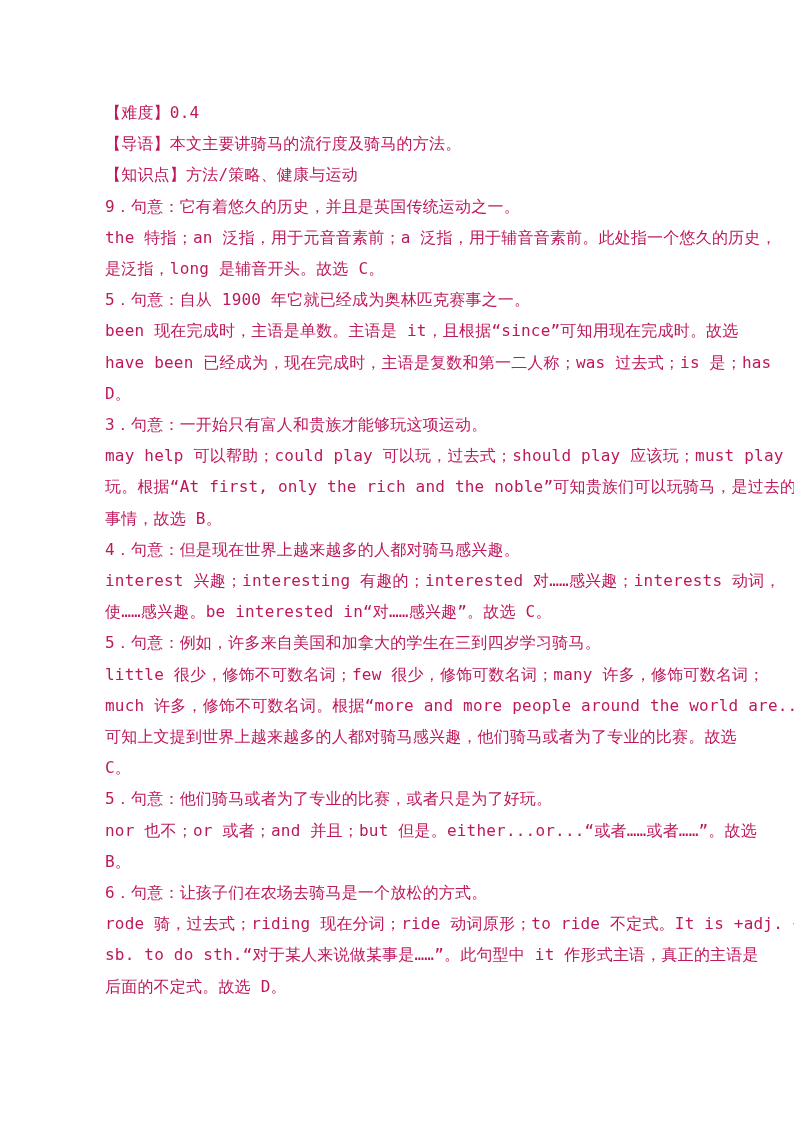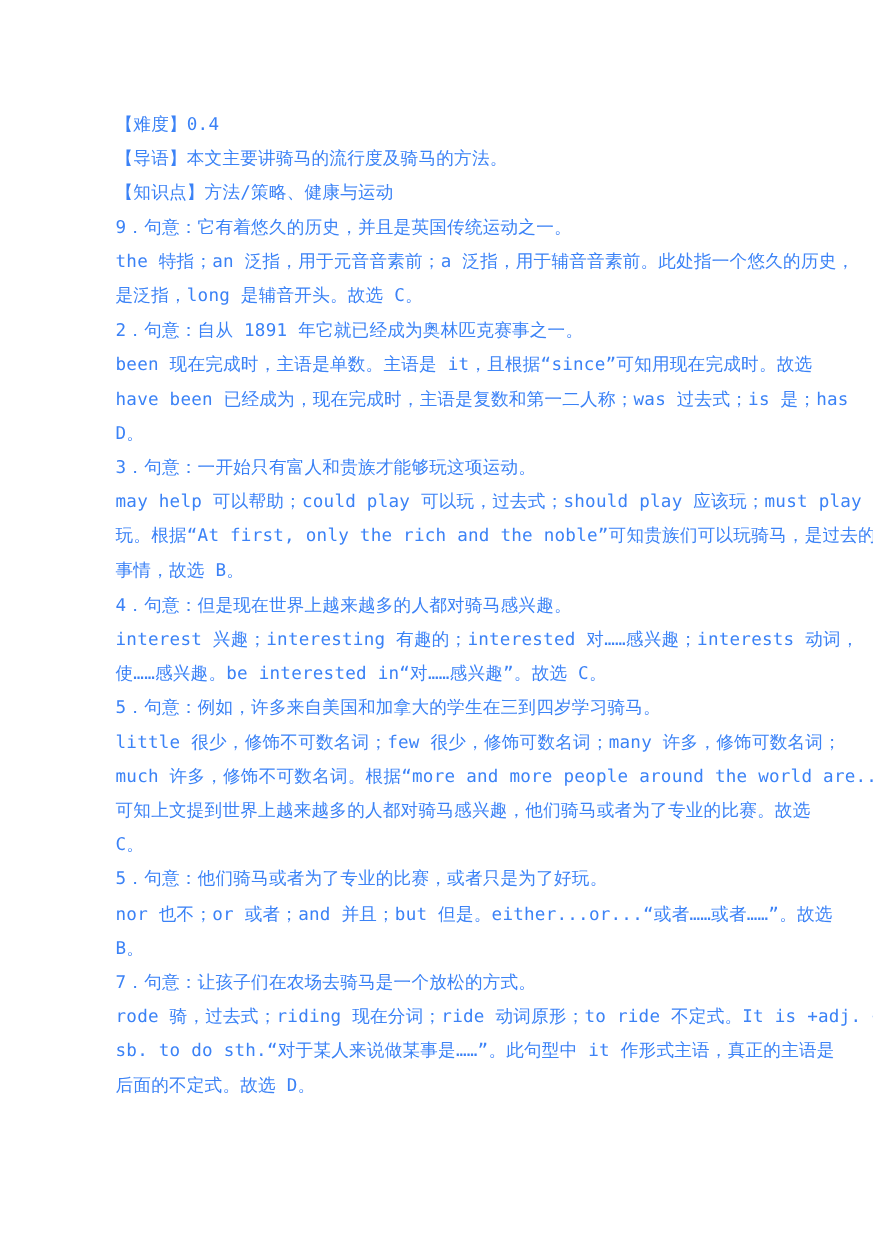--- a/index.html
+++ b/index.html
@@ -17,53 +17,53 @@
   }
   .content {
     position: absolute;
     left: 105px;
     top: 97px;
     width: 575px;
   }
   .line {
     font-size: 16px;
     line-height: 31.2px;
-    color: #3b82f6;
+    color: #be185d;
     white-space: nowrap;
     letter-spacing: 0.2px;
   }
 </style>
 </head>
 <body>
 
 <div class="page">
   <div class="content">
     <div class="line">【难度】0.4</div>
     <div class="line">【导语】本文主要讲骑马的流行度及骑马的方法。</div>
     <div class="line">【知识点】方法/策略、健康与运动</div>
     <div class="line">9．句意：它有着悠久的历史，并且是英国传统运动之一。</div>
     <div class="line">the 特指；an 泛指，用于元音音素前；a 泛指，用于辅音音素前。此处指一个悠久的历史，</div>
     <div class="line">是泛指，long 是辅音开头。故选 C。</div>
-    <div class="line">2．句意：自从 1891 年它就已经成为奥林匹克赛事之一。</div>
+    <div class="line">5．句意：自从 1900 年它就已经成为奥林匹克赛事之一。</div>
     <div class="line">been 现在完成时，主语是单数。主语是 it，且根据“since”可知用现在完成时。故选</div>
     <div class="line">have been 已经成为，现在完成时，主语是复数和第一二人称；was 过去式；is 是；has</div>
     <div class="line">D。</div>
     <div class="line">3．句意：一开始只有富人和贵族才能够玩这项运动。</div>
     <div class="line">may help 可以帮助；could play 可以玩，过去式；should play 应该玩；must play 一定</div>
     <div class="line">玩。根据“At first, only the rich and the noble”可知贵族们可以玩骑马，是过去的</div>
     <div class="line">事情，故选 B。</div>
     <div class="line">4．句意：但是现在世界上越来越多的人都对骑马感兴趣。</div>
     <div class="line">interest 兴趣；interesting 有趣的；interested 对……感兴趣；interests 动词，</div>
     <div class="line">使……感兴趣。be interested in“对……感兴趣”。故选 C。</div>
     <div class="line">5．句意：例如，许多来自美国和加拿大的学生在三到四岁学习骑马。</div>
     <div class="line">little 很少，修饰不可数名词；few 很少，修饰可数名词；many 许多，修饰可数名词；</div>
     <div class="line">much 许多，修饰不可数名词。根据“more and more people around the world are...”</div>
     <div class="line">可知上文提到世界上越来越多的人都对骑马感兴趣，他们骑马或者为了专业的比赛。故选</div>
     <div class="line">C。</div>
     <div class="line">5．句意：他们骑马或者为了专业的比赛，或者只是为了好玩。</div>
     <div class="line">nor 也不；or 或者；and 并且；but 但是。either...or...“或者……或者……”。故选</div>
     <div class="line">B。</div>
-    <div class="line">7．句意：让孩子们在农场去骑马是一个放松的方式。</div>
+    <div class="line">6．句意：让孩子们在农场去骑马是一个放松的方式。</div>
     <div class="line">rode 骑，过去式；riding 现在分词；ride 动词原形；to ride 不定式。It is +adj. +for</div>
     <div class="line">sb. to do sth.“对于某人来说做某事是……”。此句型中 it 作形式主语，真正的主语是</div>
     <div class="line">后面的不定式。故选 D。</div>
   </div>
 </div>
 
 </body></html>

